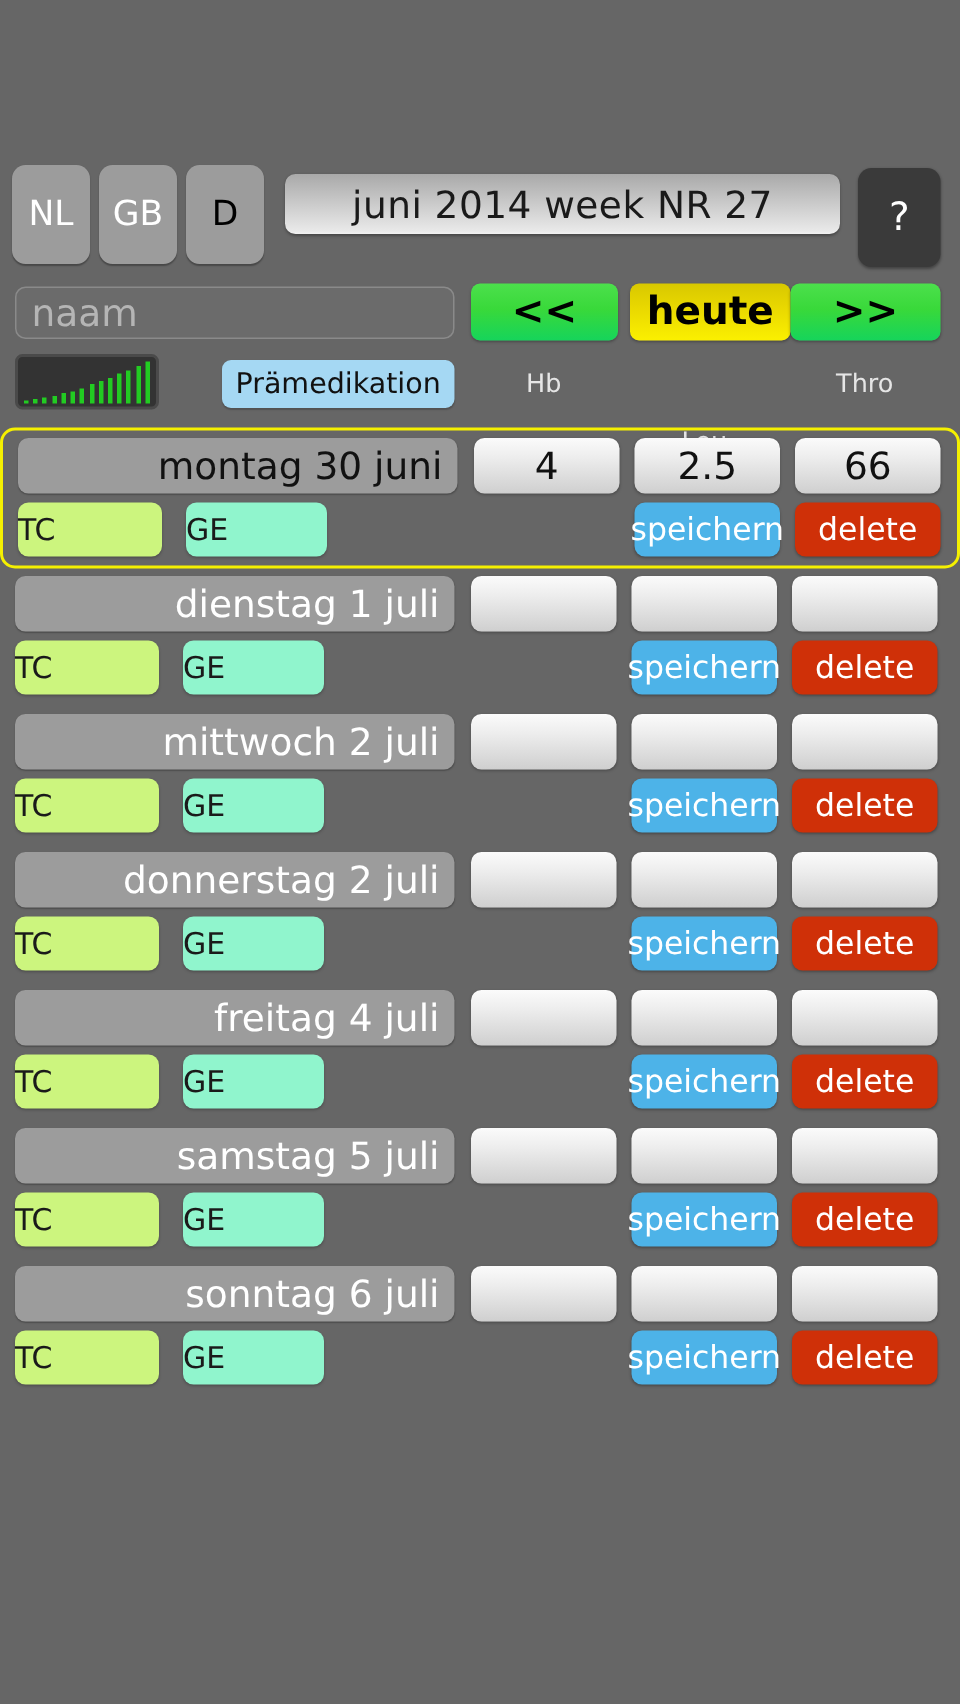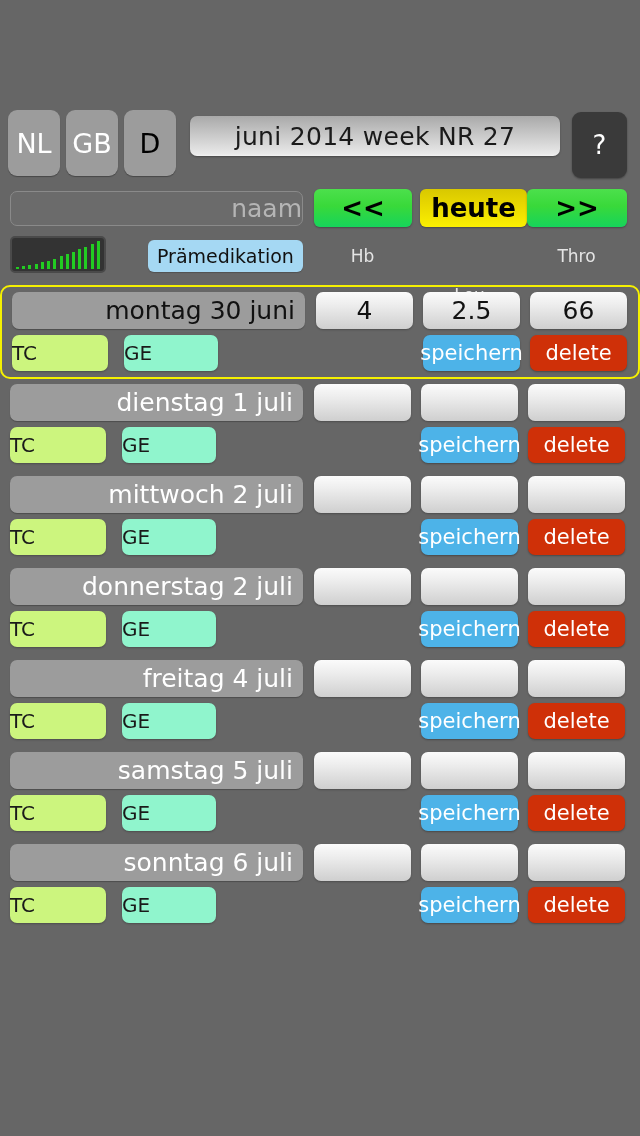--- a/index.html
+++ b/index.html
@@ -32,21 +32,21 @@
 
   .lang-btn {
     position: absolute;
     top: 0;
     width: 52px;
     height: 66px;
     background: #9c9c9c;
     border: none;
     border-radius: 9px;
     font-family: "DejaVu Sans", sans-serif;
-    font-size: 27px;
+    font-size: 23px;
     color: #ffffff;
     box-shadow: 0 1px 1px rgba(0,0,0,0.30);
     display: flex;
     align-items: center;
     justify-content: center;
     cursor: pointer;
   }
   .lang-btn.selected { color: #000000; }
   #lang0 { left: 8px; }
   #lang1 { left: 66px; }
@@ -88,23 +88,22 @@
   .name-input {
     position: absolute;
     left: 10px; top: 191px;
     width: 293px; height: 35px;
     background: #6b6b6b;
     border: 1px solid #8a8a8a;
     border-radius: 7px;
     font-family: "DejaVu Sans", sans-serif;
     font-size: 25px;
     color: #e8e8e8;
-    padding: 0 0;
+    padding: 0 10px;
     outline: none;
-    text-align: right;
   }
   .name-input::placeholder { color: #b5b5b5; opacity: 1; }
 
   .navbtn {
     position: absolute;
     top: 189px;
     height: 38px;
     border: none;
     border-radius: 6px;
     font-family: "DejaVu Sans", sans-serif;

